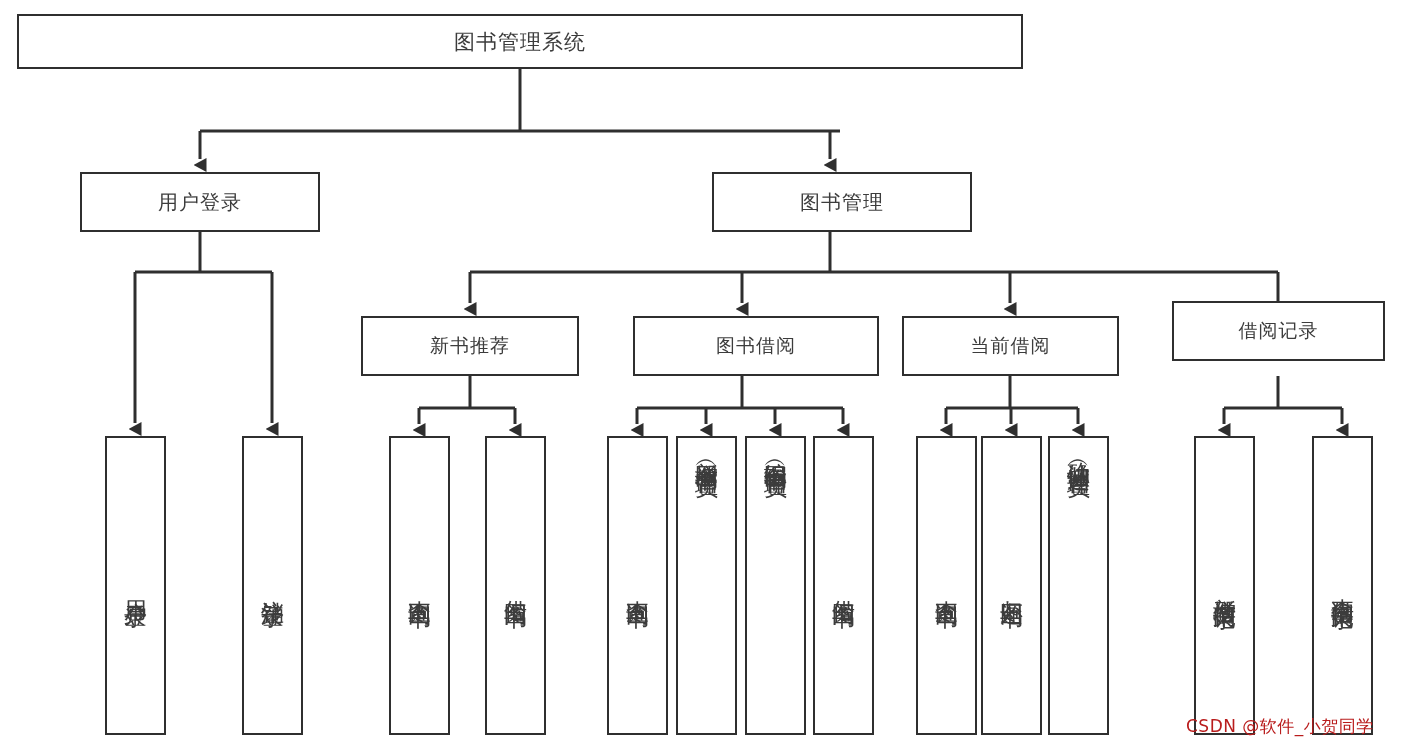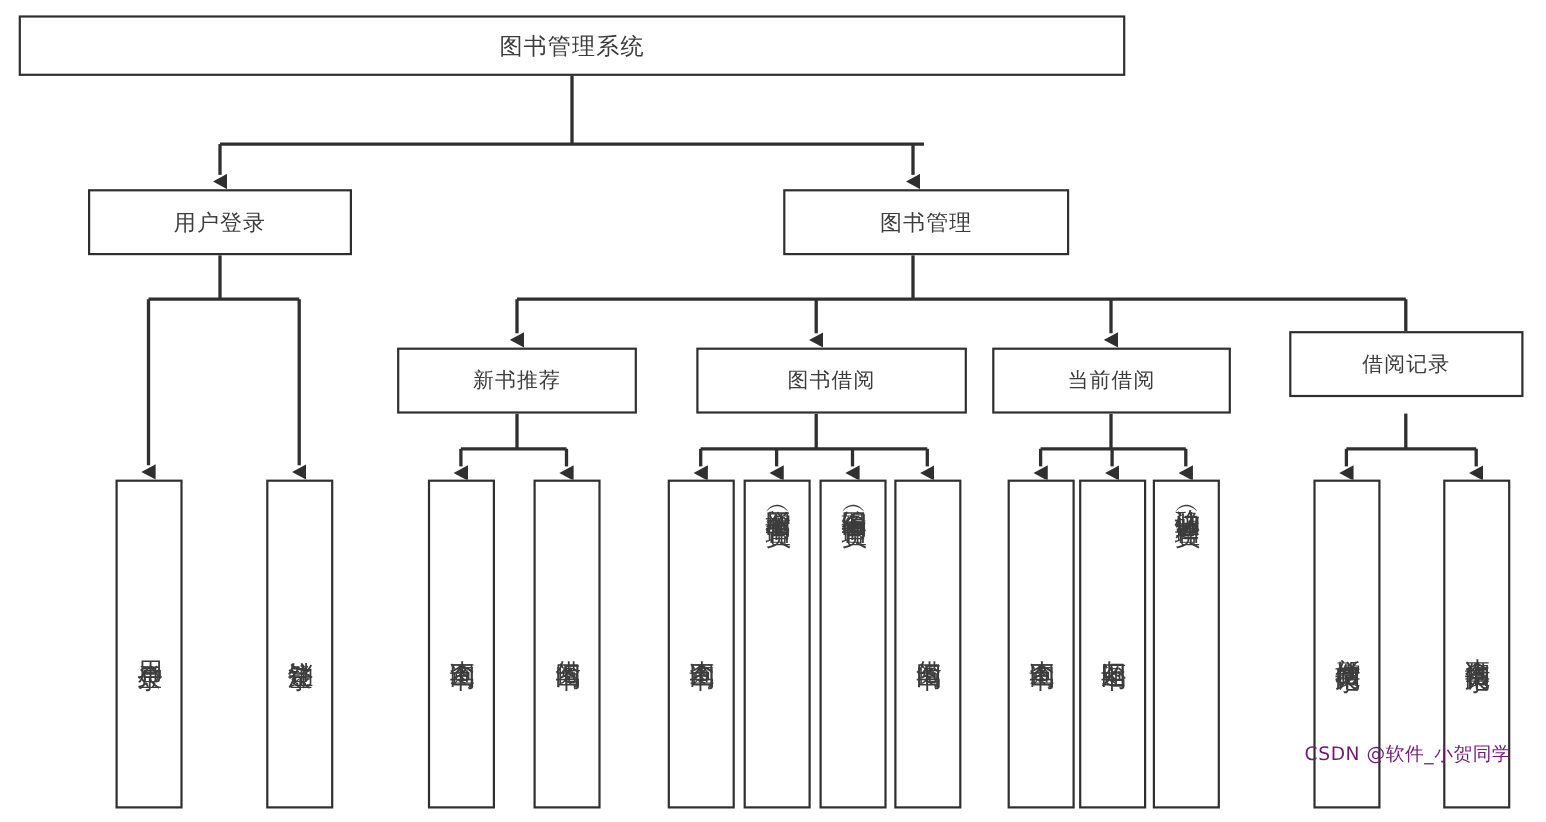--- a/index.html
+++ b/index.html
@@ -53,23 +53,23 @@
   .node.leaf .label{
     writing-mode:vertical-rl;
     text-orientation:upright;
     font-size:23px;
     line-height:1.08;
     letter-spacing:2px;
   }
 
   .watermark{
     position:absolute;
-    left:1186px;top:674px;
+    left:1186px;top:715px;
     font-size:17px;
-    color:#701a75;
+    color:#b91c1c;
     white-space:nowrap;
     letter-spacing:0.5px;
   }
 </style>
 </head>
 <body>
 
 <div id="canvas">
 
   <svg class="lines" viewBox="0 0 1405 747">

